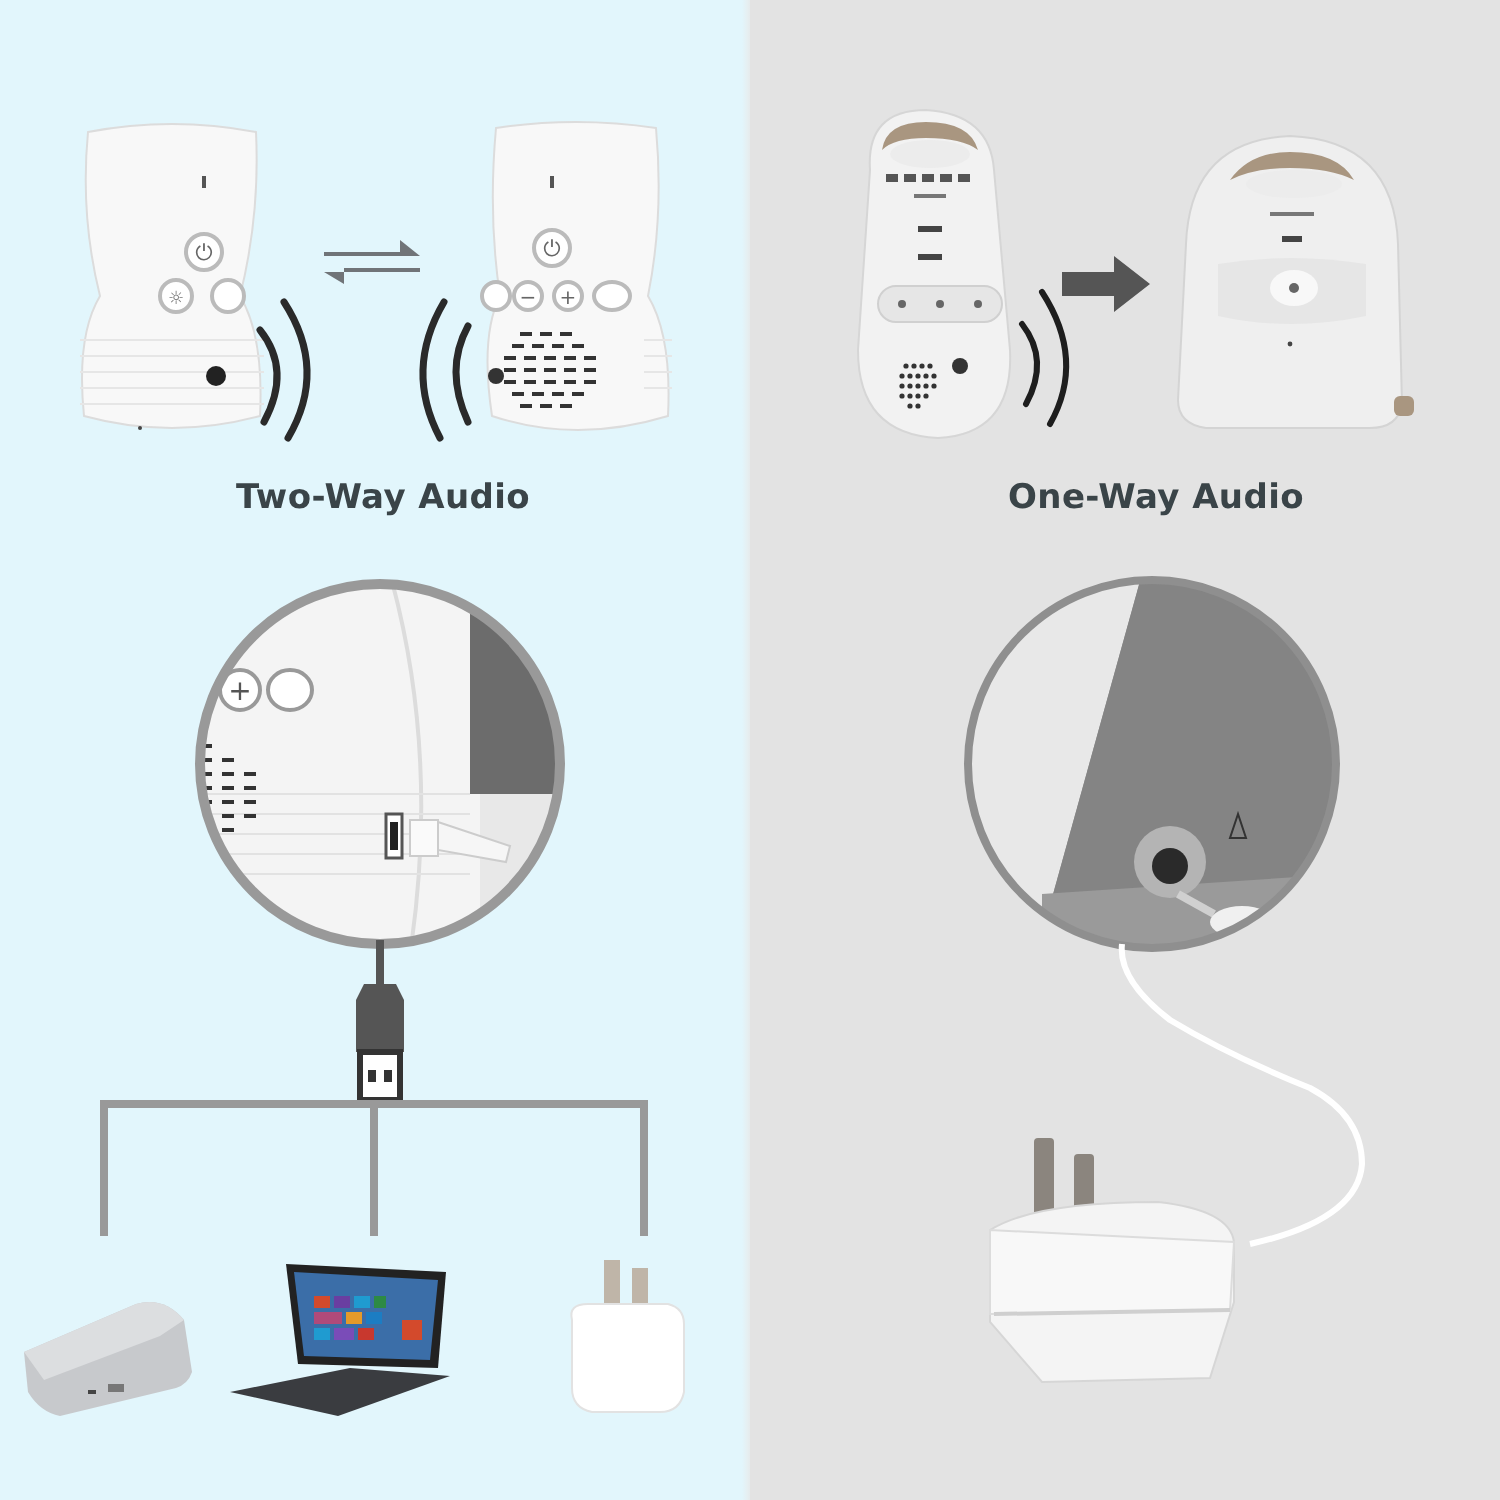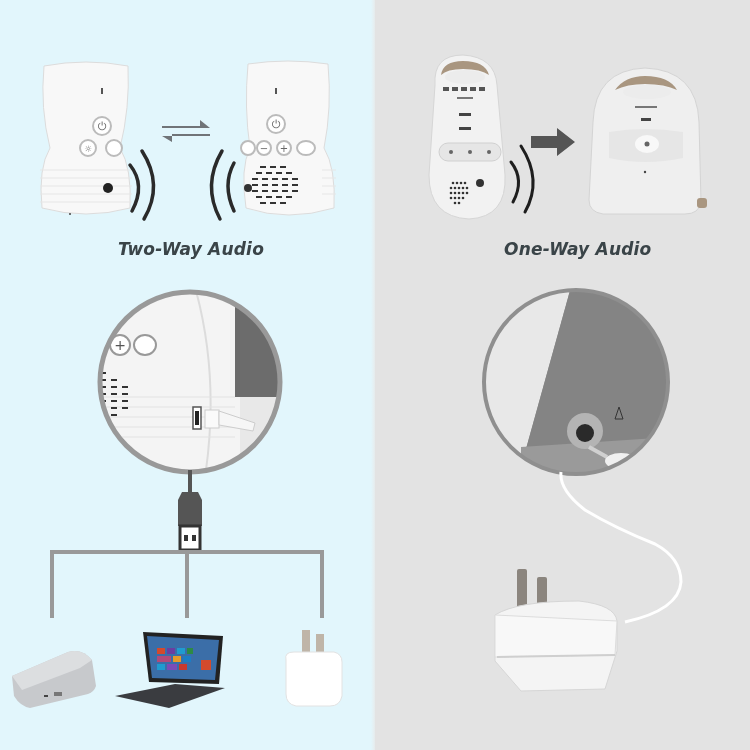--- a/index.html
+++ b/index.html
@@ -3,21 +3,21 @@
 <meta charset="utf-8">
 <style>
   * { box-sizing: border-box; margin: 0; padding: 0; }
   html, body { width: 750px; height: 750px; overflow: hidden; }
   body { position: relative; font-family: "DejaVu Sans", sans-serif; }
   .panel { position: absolute; top: 0; height: 750px; }
   .panel-left { left: 0; width: 375px; background: #e2f6fc; }
   .panel-right { left: 375px; width: 375px; background: #e3e3e3; }
   .divider { position: absolute; left: 371px; top: 0; width: 6px; height: 750px;
     background: linear-gradient(to right, #e2f6fc, #e6eef0, #e3e3e3); }
-  .caption { position: absolute; font-size: 17px; font-weight: bold; color: #3a4448; letter-spacing: 0.2px; font-style: italic; }
+  .caption { position: absolute; font-size: 17px; font-weight: bold; color: #3a4448; letter-spacing: 0.2px; }
   svg { position: absolute; overflow: visible; }
 </style>
 </head>
 <body>
 
 <div class="panel panel-left">
 
   <svg style="left:36px;top:58px" width="100" height="165" viewBox="0 0 100 165">
     <path d="M8,8 Q50,0 92,8 Q94,50 84,90 Q96,110 94,150 Q50,162 6,150 Q2,110 14,90 Q4,50 8,8 Z" fill="#f8f8f8" stroke="#dcdcdc"></path>
     <g stroke="#e6e6e6" stroke-width="1">

